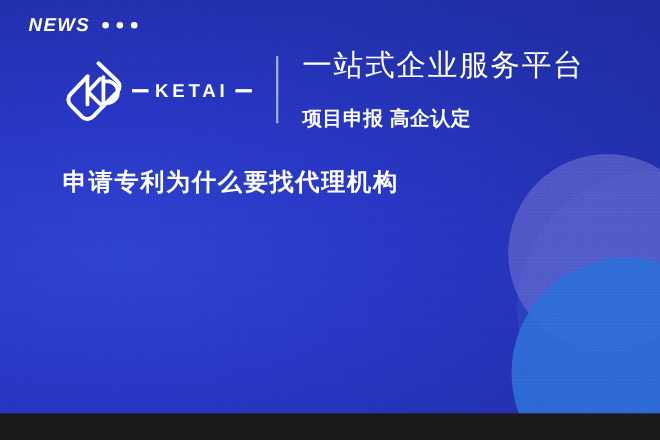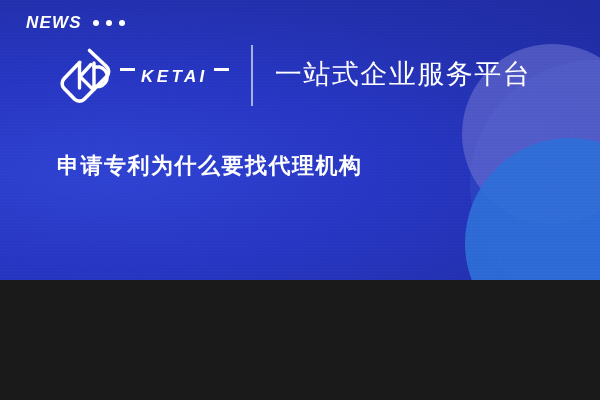--- a/index.html
+++ b/index.html
@@ -7,21 +7,21 @@
     padding: 0;
     background: #1a1a1a;
   }
   body {
     font-family: "Liberation Sans", "DejaVu Sans", sans-serif;
   }
 
   .banner {
     position: relative;
     width: 600px;
-    height: 280px;
+    height: 376px;
     overflow: hidden;
     background: radial-gradient(ellipse 120% 90% at 18% 62%, #2f43d2 0%, #2837c4 38%, #2230ad 72%, #1e2ba0 100%);
   }
 
   
   .noise {
     position: absolute;
     inset: 0;
     pointer-events: none;
     opacity: 0.055;
@@ -119,23 +119,23 @@
   .logo-cn {
     color: #ffffff;
     font-size: 30px;
     font-weight: bold;
     letter-spacing: 1px;
     line-height: 1.06;
     white-space: nowrap;
   }
   .logo-en-row {
     display: flex;
+    align-items: center;
     gap: 6px;
     margin-top: 2px;
-    font-style: italic;
   }
   .logo-en-row .rule {
     width: 15px;
     height: 3px;
     background: #ffffff;
   }
   .logo-en {
     color: #ffffff;
     font-size: 17px;
     font-weight: bold;
@@ -233,19 +233,20 @@
         <span class="rule"></span>
         <span class="logo-en">KETAI</span>
         <span class="rule"></span>
       </div>
     </div>
 
     <div class="divider"></div>
 
     <div class="tagline-block">
       <div class="tagline-main">一站式企业服务平台</div>
+      <div class="tagline-sub">项目申报 高企认定</div>
     </div>
 
   </div>
 
   <div class="headline">申请专利为什么要找代理机构</div>
 
 </div>
 
 </body></html>

